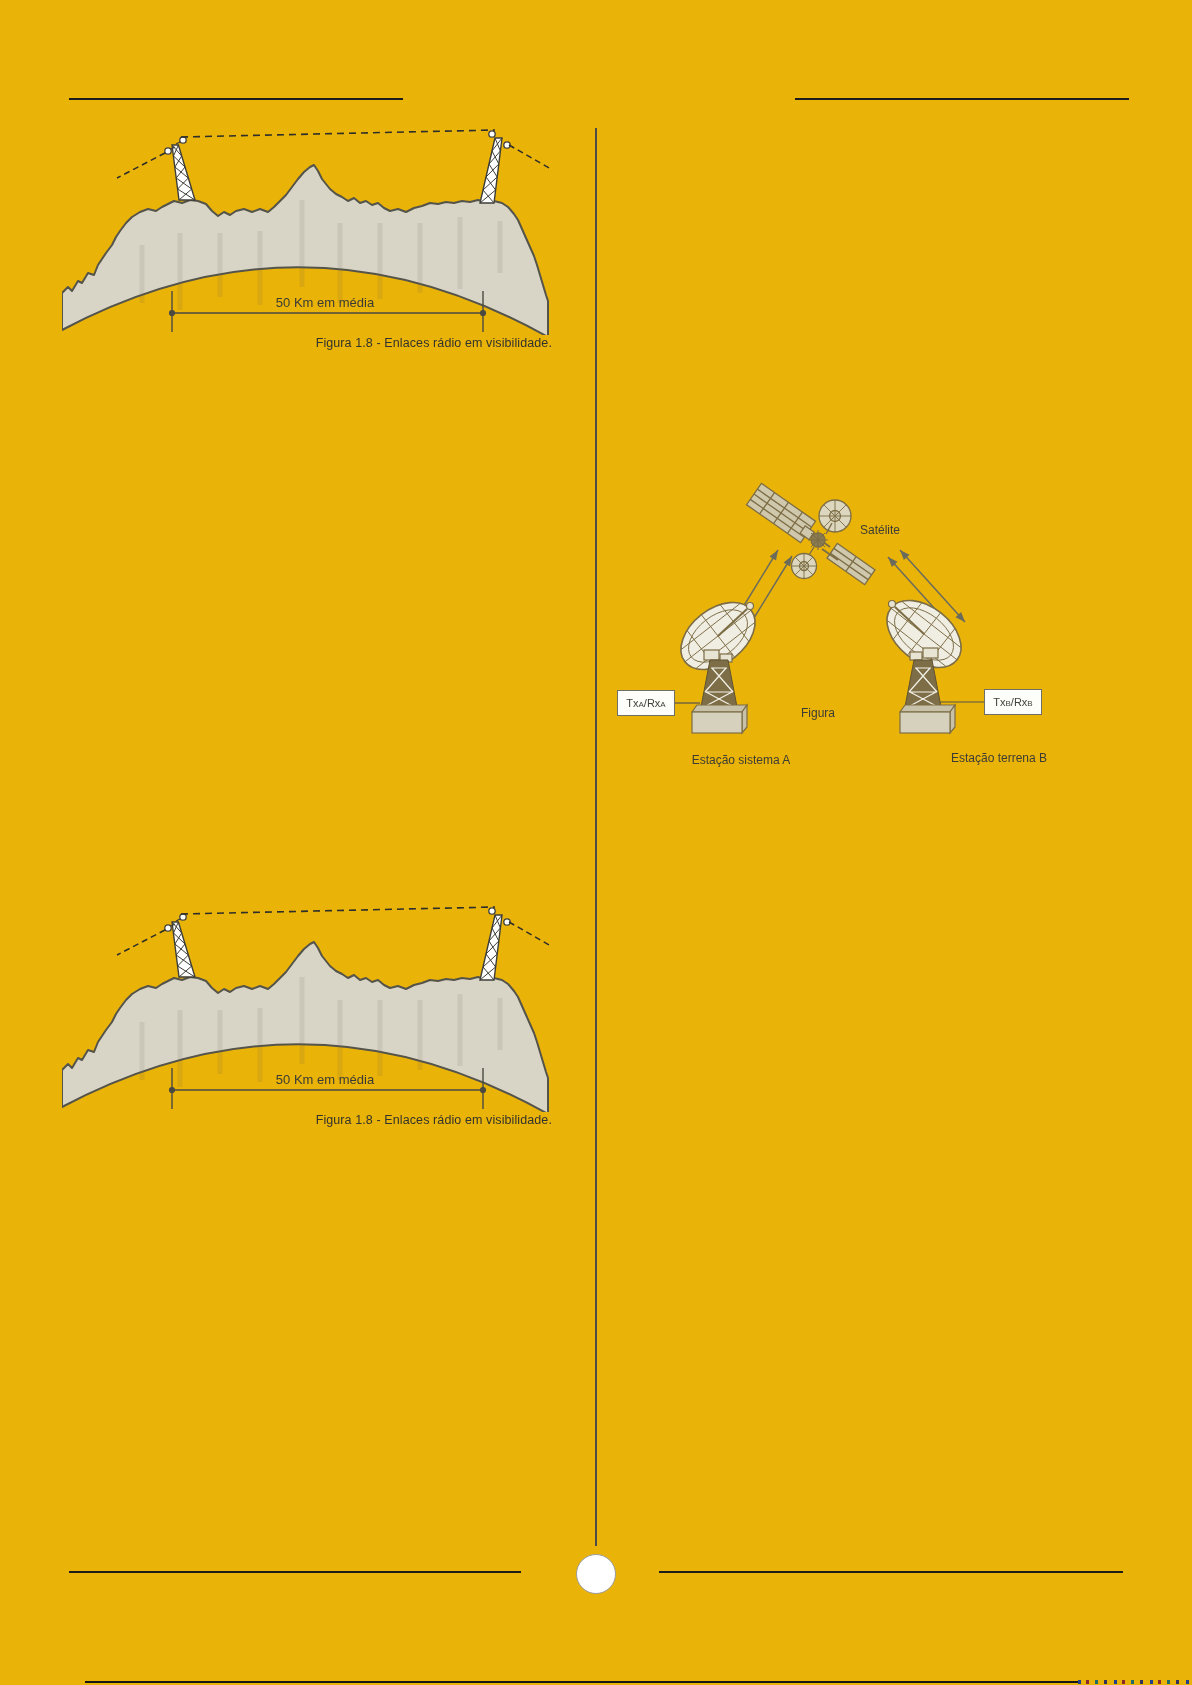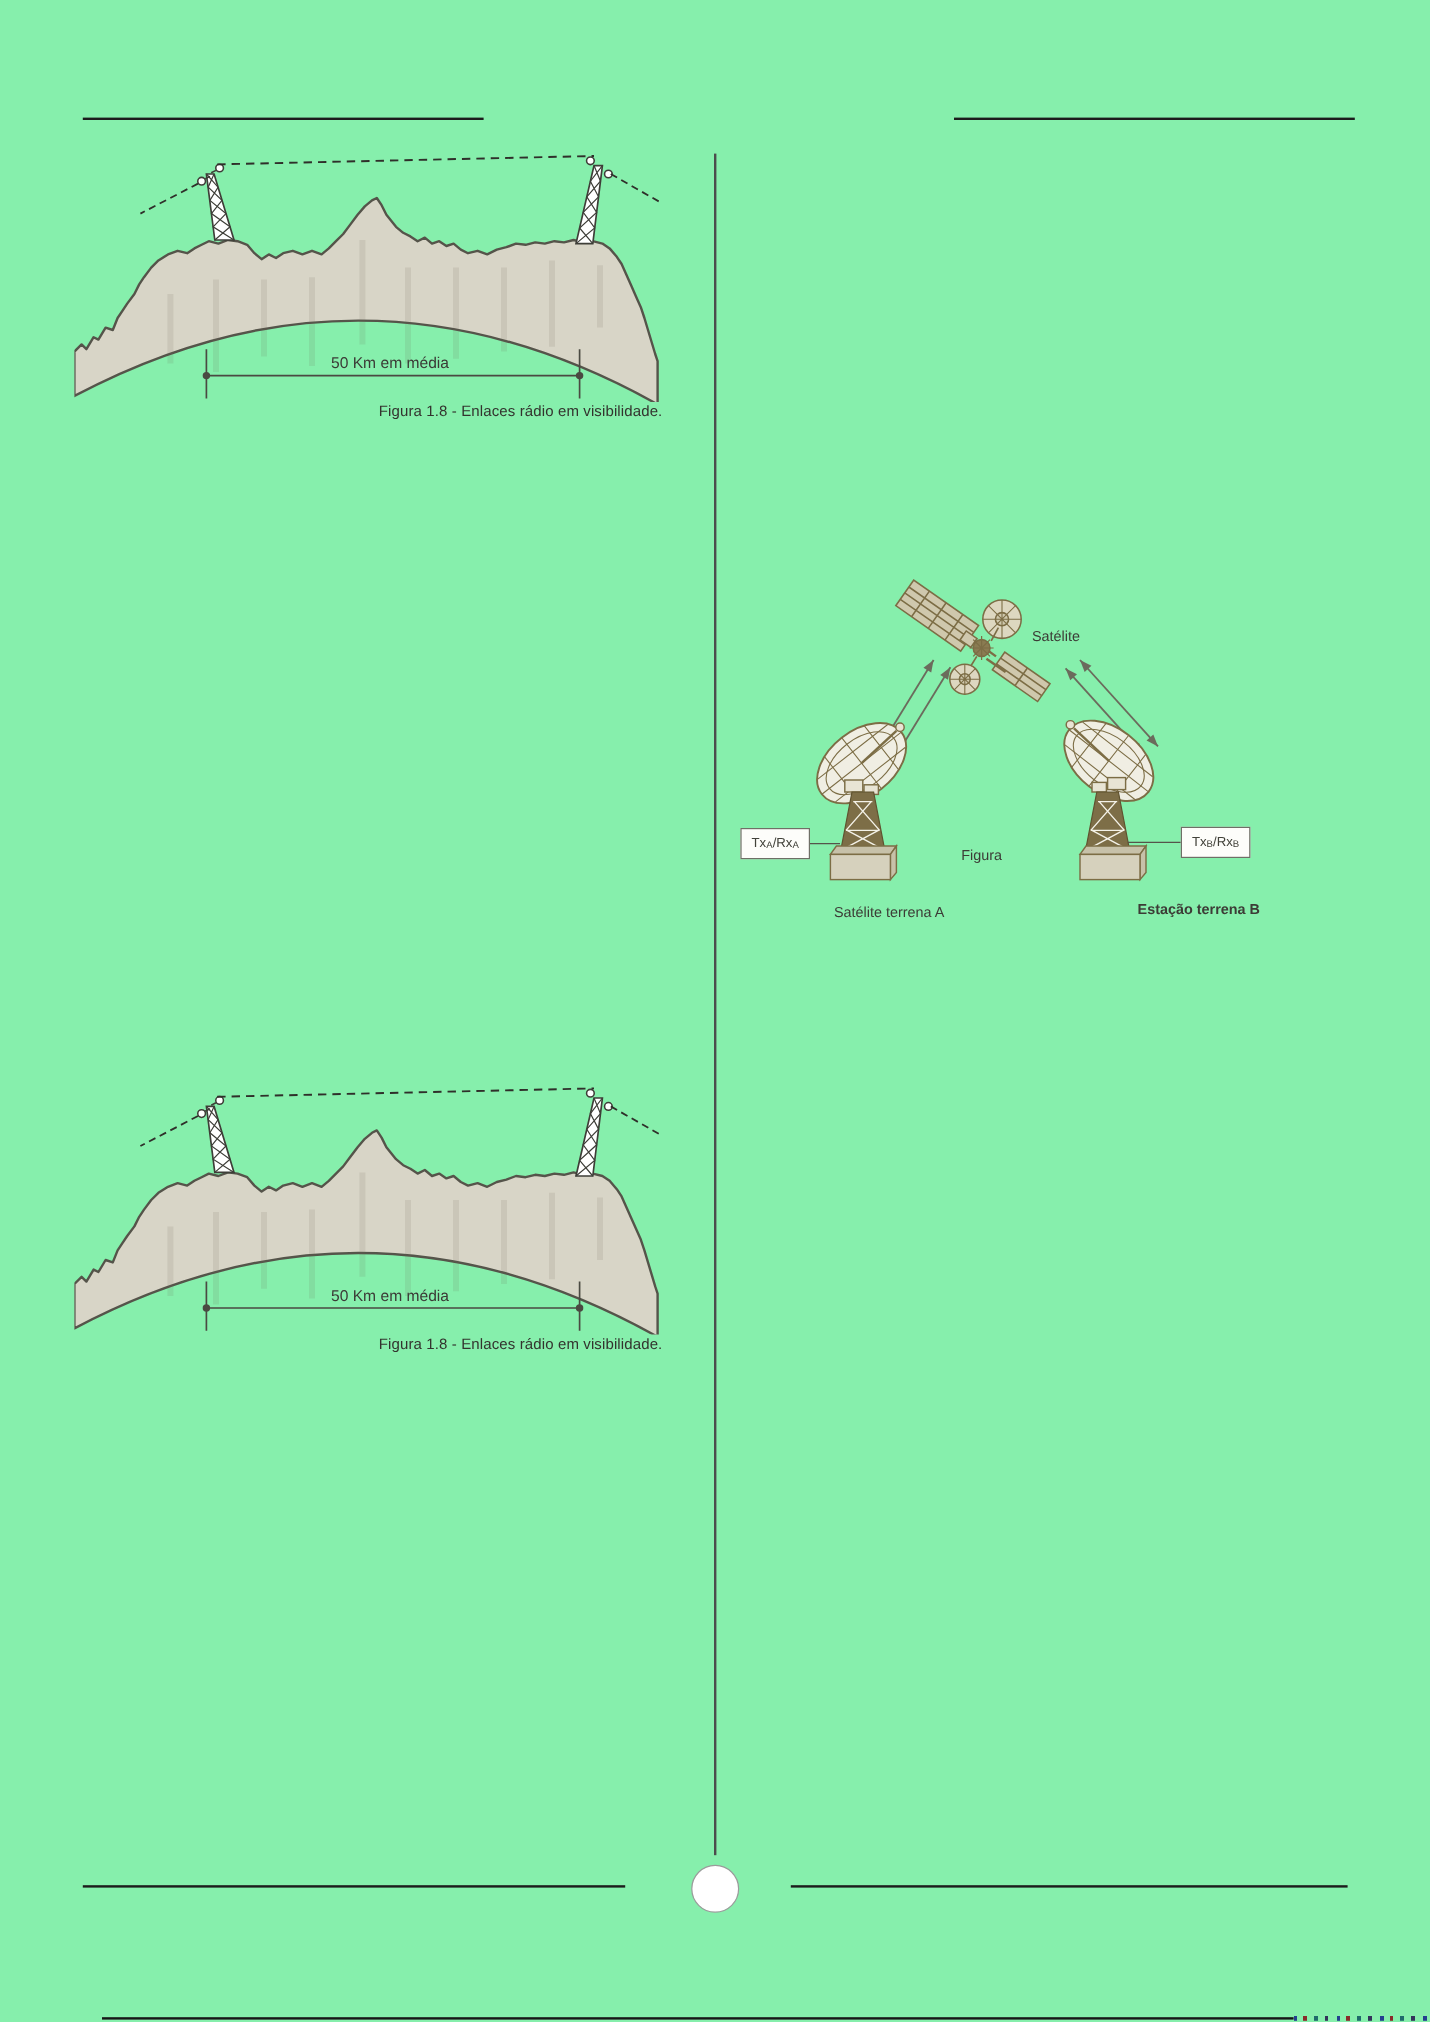--- a/index.html
+++ b/index.html
@@ -1,16 +1,16 @@
 <!DOCTYPE html>
 <html><head>
 <meta charset="utf-8">
 <style>
   html,body{margin:0;padding:0;background:#e9e9e9;}
-  .page{position:relative;width:1192px;height:1685px;background:#86efac;overflow:hidden;
+  .page{position:relative;width:1192px;height:1685px;background:#eab308;overflow:hidden;
         font-family:"Liberation Sans",sans-serif;color:#3a3a35;}
   .hline{position:absolute;height:2px;background:#1c1c1c;}
   .top-left{left:69px;top:98px;width:334px;}
   .top-right{left:795px;top:98px;width:334px;}
   .bot-left{left:69px;top:1571px;width:452px;}
   .bot-right{left:659px;top:1571px;width:464px;}
   .vdivider{position:absolute;left:595px;top:128px;width:2px;height:1418px;background:#4c4c4c;}
   .page-circle{position:absolute;left:576px;top:1554px;width:38px;height:38px;
                border:1.4px solid #9b9b9b;border-radius:50%;background:#fff;}
   .bottom-edge{position:absolute;left:85px;top:1681px;width:993px;height:2px;background:#161616;}
@@ -20,21 +20,21 @@
   .fig{position:absolute;}
   .fig svg{display:block;}
   svg text{font-family:"Liberation Sans",sans-serif;}
   .caption{position:absolute;text-align:right;font-size:12.5px;color:#33332e;letter-spacing:.1px;}
   .fig18-caption{left:0;top:231px;width:490px;text-indent:18px;}
   .fig110-caption{left:100px;top:312px;width:376px;}
   .diag-label{position:absolute;font-size:12px;color:#3c3c36;margin-top:16px;}
   .lbl-satellite{left:280px;top:57px;}
   .lbl-antenas{left:196px;top:240px;width:84px;text-align:center;}
   .lbl-station-a{left:94px;top:287px;width:134px;text-align:center;}
-  .lbl-station-b{left:352px;top:285px;width:134px;text-align:center;font-weight:bold;}
+  .lbl-station-b{left:352px;top:285px;width:134px;text-align:center;}
   .txrx-box{position:absolute;width:56px;height:24px;border:1.4px solid #6f6f66;background:#fdfdfa;
             display:flex;align-items:center;justify-content:center;font-size:11px;color:#42423a;}
   .txrx-box sub{font-size:8px;line-height:1;transform:translateY(2px);}
   .box-a{left:37px;top:240px;}
   .box-b{left:404px;top:239px;}
 </style>
 </head>
 <body>
 
 <div class="page">
@@ -175,21 +175,21 @@
         <sub>A</sub>
         <span>/Rx</span>
         <sub>A</sub>
     </div>
     <div class="txrx-box box-b">
       <span>Tx</span>
         <sub>B</sub>
         <span>/Rx</span>
         <sub>B</sub>
     </div>
-    <div class="diag-label lbl-station-a">Satélite terrena A</div>
+    <div class="diag-label lbl-station-a">Estação sistema A</div>
     <div class="diag-label lbl-station-b">Estação terrena B</div>
   </div>
 
   <div class="fig" style="left:62px;top:882px;width:490px;height:252px;">
     <svg width="490" height="230" viewBox="0 0 490 230">
       <path fill="#d8d5c7" stroke="#55544a" stroke-width="2" stroke-linejoin="round" d="M0,225 L0,188 L6,182 L10,186 L16,176 L20,178 L26,168 L32,170 L36,160 L40,154 L44,148 L50,140 L54,132 L58,126 L64,118 L70,112 L78,107 L86,104 L94,106 L100,102 L106,99 L112,96 L120,98 L128,95 L136,96 L144,99 L150,106 L156,111 L162,107 L168,110 L174,106 L182,104 L190,107 L198,104 L206,107 L212,102 L218,96 L224,90 L230,82 L236,74 L242,67 L248,62 L252,60 L256,66 L260,74 L264,79 L268,84 L274,89 L280,92 L286,96 L292,93 L298,98 L304,96 L310,100 L316,98 L322,103 L328,106 L336,104 L344,107 L352,103 L360,101 L368,98 L376,99 L384,97 L392,98 L400,96 L408,97 L416,95 L424,97 L432,96 L440,98 L446,102 L452,109 L456,115 L460,124 L464,133 L468,142 L472,151 L475,160 L478,170 L481,180 L484,190 L486,196 L486,232 Q243,96 0,225 Z"></path>
       <path stroke="rgba(110,104,84,0.13)" stroke-width="5" fill="none" d="M80,140 V198 M118,128 V205 M158,128 V192 M198,126 V200 M240,95 V182 M278,118 V198 M318,118 V194 M358,118 V188 M398,112 V184 M438,116 V168"></path>
       <g stroke="#3e3e38" fill="#fff">
         <path stroke-width="1.4" d="M117,95 L133,95 L116.4,40 L110,40 Z"></path>
         <path fill="none" stroke-width="1" d="M117,95 L129.7,84 L114.2,73 L123,62 L111.5,51 L116.4,40 M133,95 L115.6,84 L126.3,73 L112.9,62 L119.7,51 L110,40"></path>

